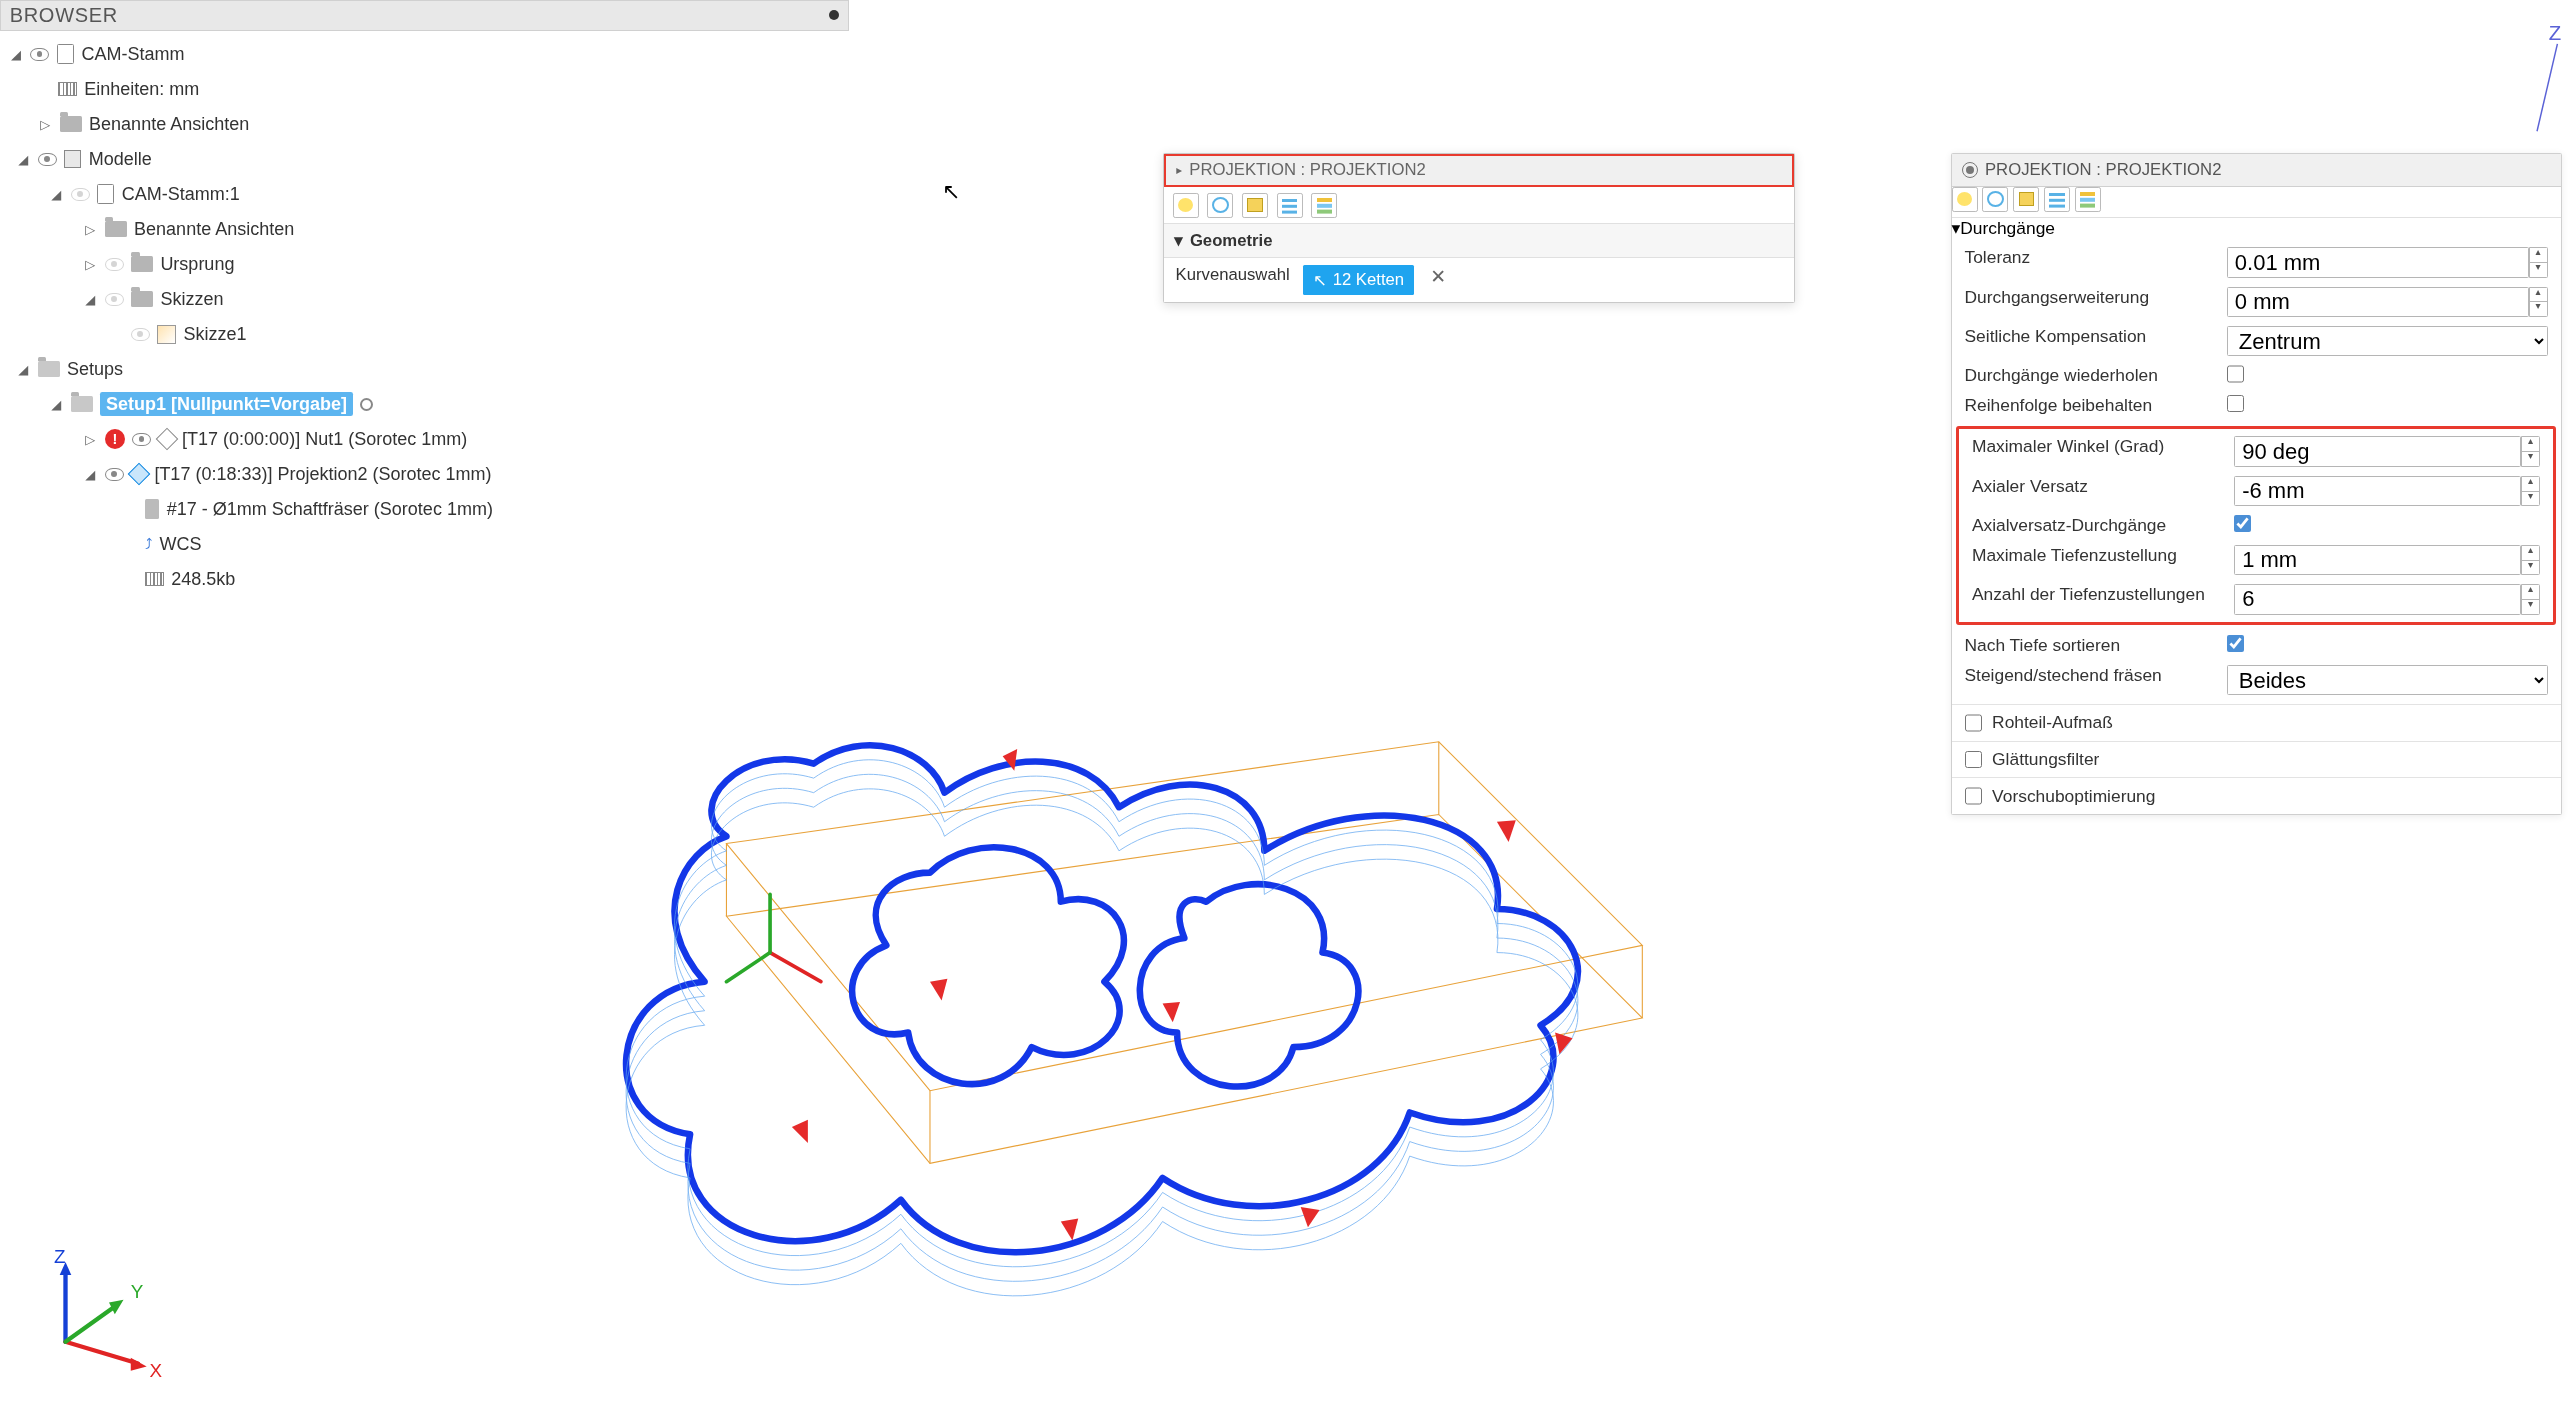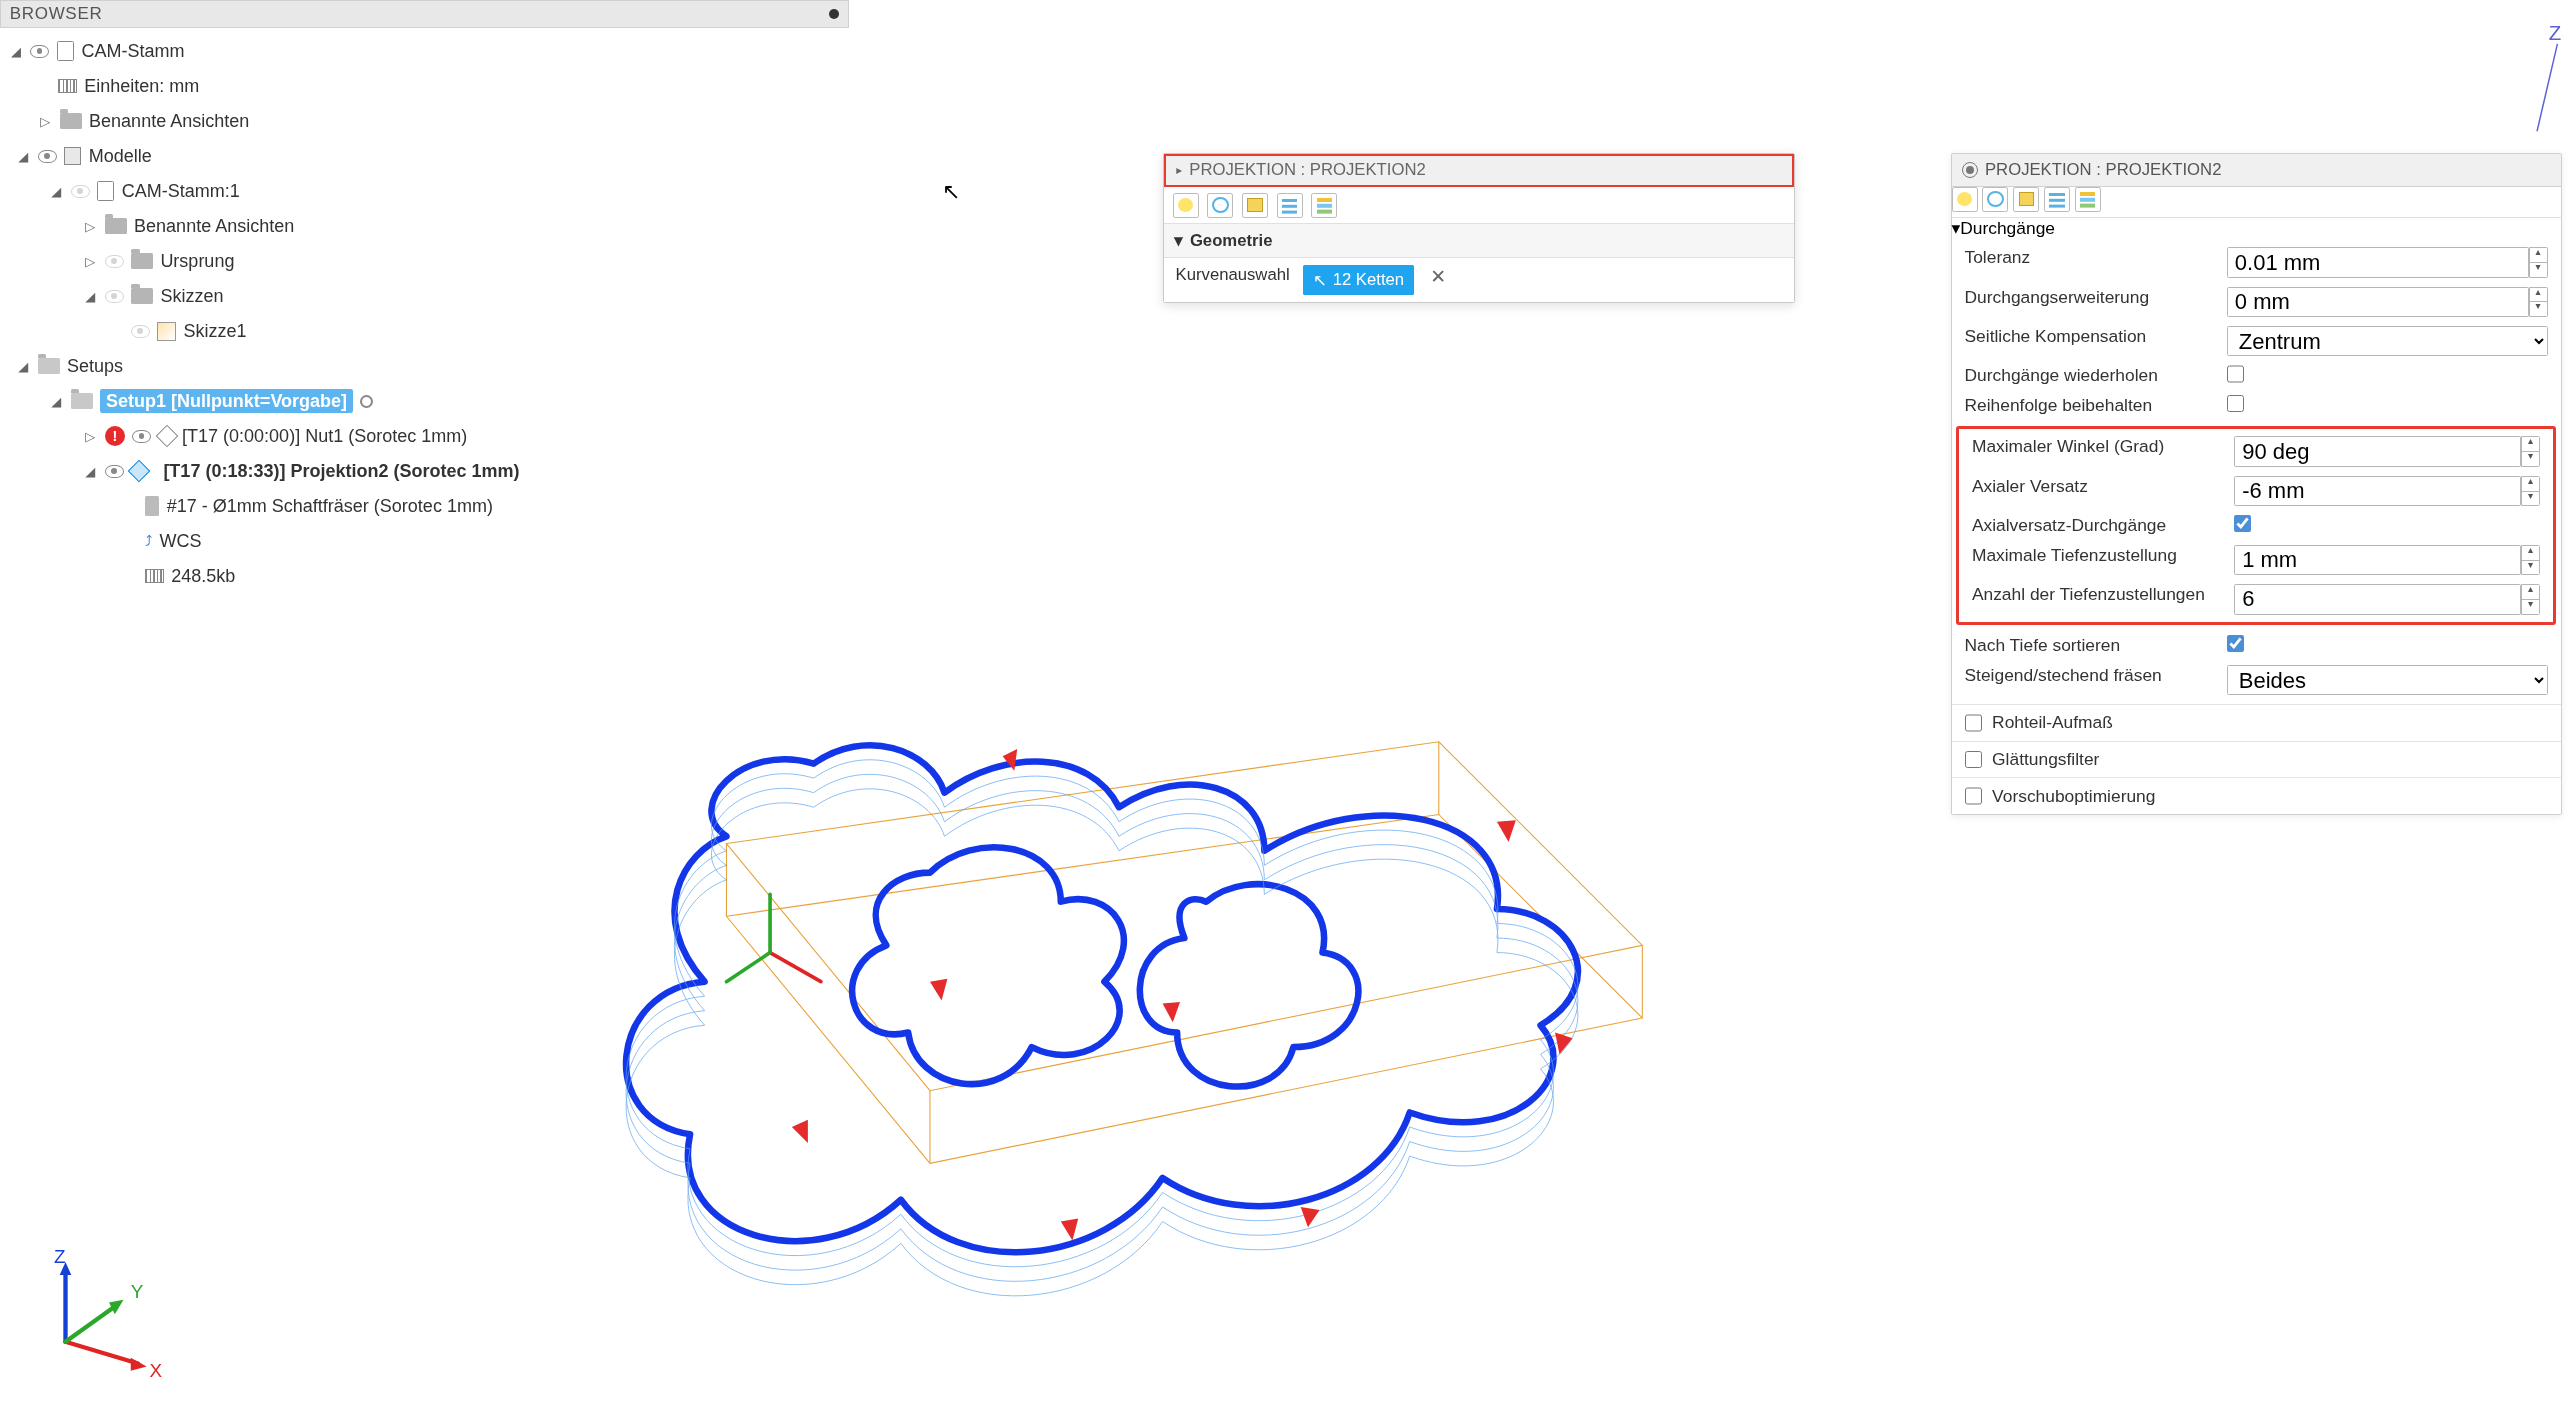--- a/index.html
+++ b/index.html
@@ -1,27 +1,27 @@
 <!DOCTYPE html>
 <html style="font-size:11.6px"><head>
 <meta charset="utf-8">
 <style>
 * { box-sizing: border-box; margin: 0; padding: 0; font-family: -apple-system, BlinkMacSystemFont, "Segoe UI", Arial, sans-serif; }
 body { background: #fff; width: 2576px; height: 1407px; position: relative; overflow: hidden; font-size: 17.4px; }
 
 
 .browser { position: absolute; left: 0; top: 0; width: 849px; background: #fff; }
-.browser-header { background: #e8e8e8; border: 0.7px solid #d0d0d0; padding: 2.9px 8.7px; display: flex; align-items: center; justify-content: space-between; font-size: 17px; color: #555; letter-spacing: 0.7px; }
+.browser-header { background: #e8e8e8; border: 0.7px solid #d0d0d0; padding: 2.9px 8.7px; display: flex; align-items: center; justify-content: space-between; font-size: 20px; color: #555; letter-spacing: 0.7px; }
 .browser-header .hb-right { display: flex; gap: 5.8px; align-items: center; }
 .hb-dot { width: 10.2px; height: 10.2px; background: #333; border-radius: 50%; display: inline-block; }
 
 .tree { padding: 5.8px 0; }
 .tree-row { display: flex; align-items: center; height: 35px; padding-left: 8.7px; gap: 7.3px; white-space: nowrap; color: #333; font-size: 18px; cursor: default; }
 .tree-row.active .lbl { background: #5cb5f0; color: #fff; padding: 1.5px 5.8px; border-radius: 2.2px; font-weight: 600; }
-.tree-row.active-sub .lbl { font-weight: 700; margin-left: 9px; }
+.tree-row.active-sub .lbl { font-weight: 400; }
 .tree-row .tri { width: 14.5px; text-align: center; color: #666; font-size: 13px; }
 .tree-row .spacer { display: inline-block; }
 .eye { width: 19px; height: 13px; border: 1.5px solid #888; border-radius: 50%/60%; position: relative; }
 .eye::after { content:''; position:absolute; width:5.8px; height:5.8px; background:#888; border-radius:50%; left:5.1px; top:2.2px; }
 .eye.off { opacity: 0.35; }
 .alert-icon { width: 20.4px; height: 20.4px; background: #e52b2b; border-radius: 50%; color: #fff; display: inline-flex; align-items: center; justify-content: center; font-weight: bold; font-size: 14.5px; }
 .diamond { width: 16px; height: 16px; transform: rotate(45deg); background: #fff; border: 1.5px solid #888; }
 .diamond.blue { border-color: #0b84e0; background: #c9e6fb; }
 .fileico { width: 17.4px; height: 20.4px; border: 1.5px solid #888; border-radius: 1.5px; position: relative; }
 .folderico { width: 22px; height: 16px; background: #b5b5b5; border-radius: 1.5px; position: relative; }

